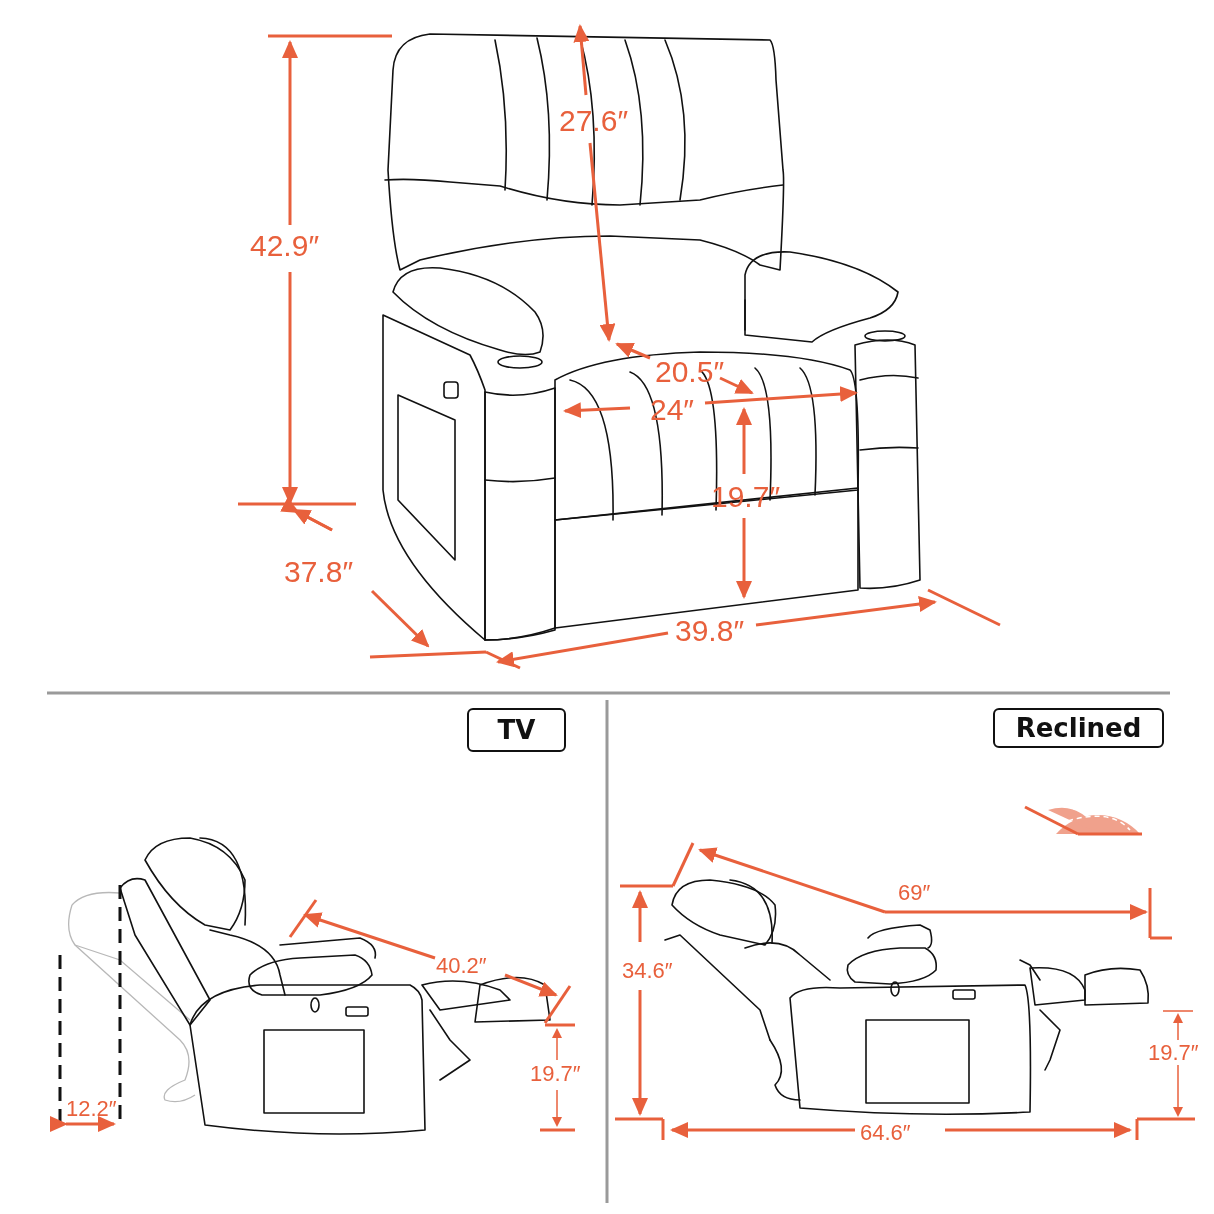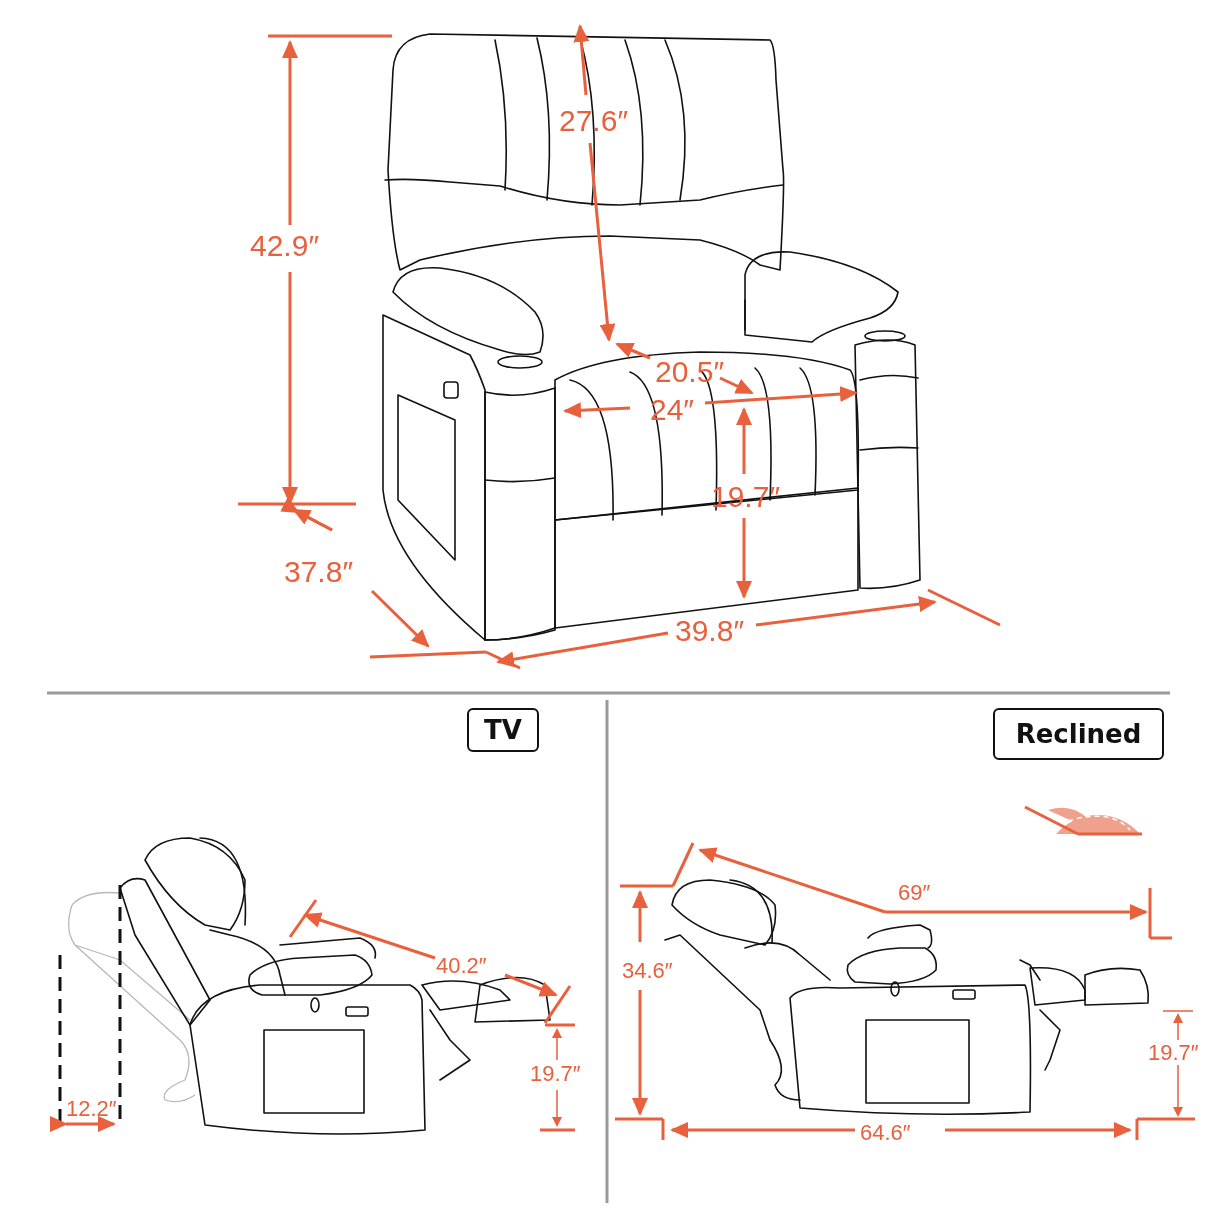--- a/index.html
+++ b/index.html
@@ -187,14 +187,14 @@
     <line class="thin" x1="1163" y1="1011" x2="1193" y2="1011"></line>
     <line class="thin" x1="1178" y1="1040" x2="1178" y2="1015" marker-end="url(#ah)"></line>
     <line class="thin" x1="1178" y1="1065" x2="1178" y2="1115" marker-end="url(#ah)"></line>
   </g>
   <text class="dim md" x="622" y="978">34.6″</text>
   <text class="dim md" x="898" y="900">69″</text>
   <text class="dim md" x="860" y="1140">64.6″</text>
   <text class="dim md" x="1148" y="1060">19.7″</text>
 </svg>
 
-<div class="badge" style="left:467px;top:708px;width:72px;height:44px;">TV</div>
-<div class="badge" style="left:993px;top:708px;width:171px;height:52px;">Reclined</div>
+<div class="badge" style="left:467px;top:708px;width:99px;height:44px;">TV</div>
+<div class="badge" style="left:993px;top:708px;width:171px;height:40px;">Reclined</div>
 
 </body></html>

